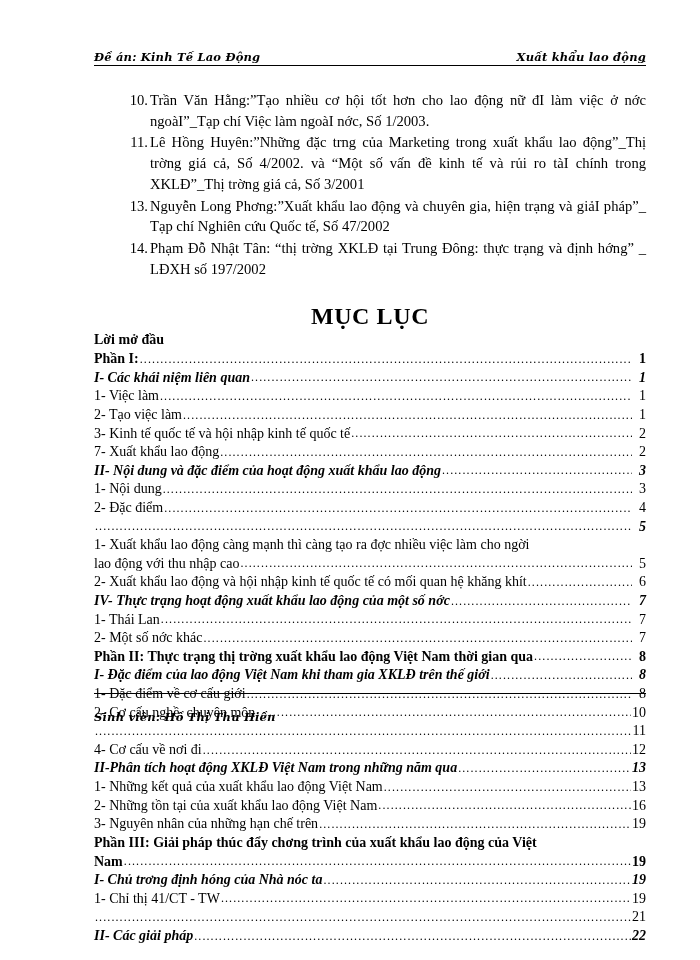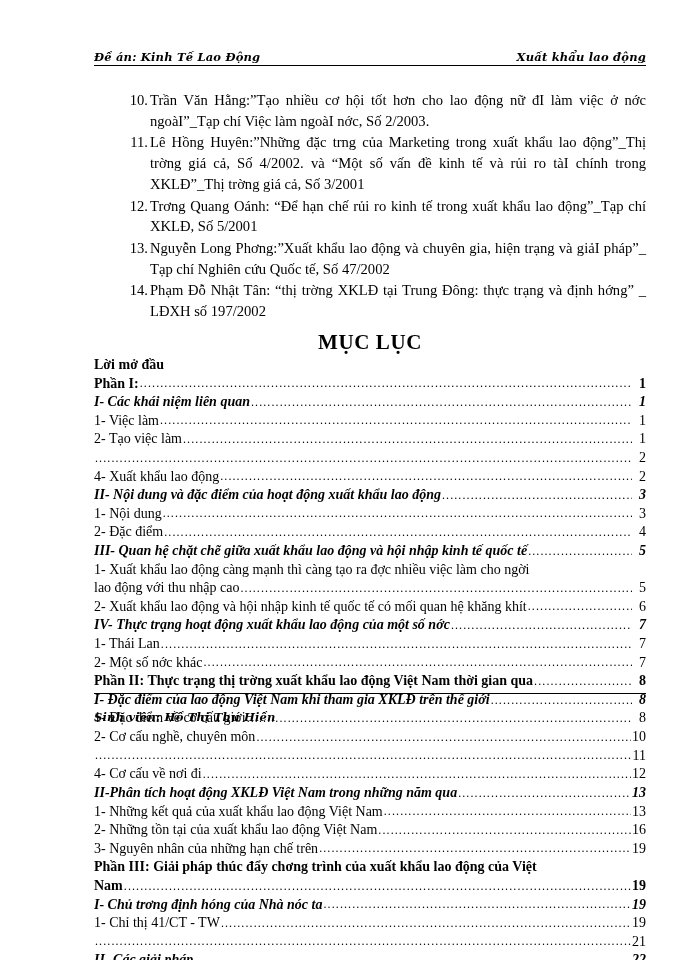--- a/index.html
+++ b/index.html
@@ -72,24 +72,24 @@
   }
   .ref-text {
     flex: 1 1 auto;
     text-align: justify;
     text-justify: inter-word;
   }
 
   
   .toc-title {
     text-align: center;
-    font-size: 21px;
+    font-size: 24px;
     font-weight: bold;
     letter-spacing: 0.6px;
-    margin: 8px 0 1px 0;
+    margin: 24px 0 1px 0;
   }
 
   
   .toc {
     margin-top: 0;
     margin-left: 0;
   }
   .toc-row {
     display: flex;
     align-items: flex-end;
@@ -160,32 +160,28 @@
   <div class="running-head">
     <div class="rh-left">Đề án: Kinh Tế Lao Động</div>
     <div class="rh-right">Xuất khẩu lao động</div>
   </div>
   <div class="rh-dot">.</div>
 
   <div class="reflist">
 
     <div class="ref-item">
       <span class="ref-num">10.</span>
-      <span class="ref-text">Trần Văn Hằng:”Tạo nhiều cơ hội tốt hơn cho lao động nữ đI làm việc ở nớc   ngoàI”_Tạp chí Việc làm ngoàI nớc,   Số 2/2003.</span>
+      <span class="ref-text">Trần Văn Hằng:”Tạo nhiều cơ hội tốt hơn cho lao động nữ đI làm việc ở nớc   ngoàI”_Tạp chí Việc làm ngoàI nớc,   Số 1/2003.</span>
     </div>
 
     <div class="ref-item">
       <span class="ref-num">11.</span>
       <span class="ref-text">Lê Hồng Huyên:”Những đặc trng   của Marketing trong xuất khẩu lao động”_Thị trờng   giá cả, Số 4/2002. và “Một số vấn đề kinh tế và rủi ro tàI chính trong XKLĐ”_Thị trờng   giá cả, Số 3/2001</span>
     </div>
 
-    <div class="ref-item">
-      <span class="ref-num">12.</span>
-      <span class="ref-text">Trơng   Quang Oánh: “Để hạn chế rủi ro kinh tế trong xuất khẩu lao động”_Tạp chí XKLĐ, Số 5/2001</span>
-    </div>
 
     <div class="ref-item">
       <span class="ref-num">13.</span>
       <span class="ref-text">Nguyễn Long   Phơng:”Xuất   khẩu lao động và chuyên gia, hiện trạng và giảI pháp”_ Tạp chí Nghiên cứu Quốc tế, Số 47/2002</span>
     </div>
 
     <div class="ref-item">
       <span class="ref-num">14.</span>
       <span class="ref-text">Phạm Đỗ Nhật Tân: “thị trờng   XKLĐ tại Trung Đông: thực trạng và định hớng”   _ LĐXH số 197/2002</span>
     </div>
@@ -214,45 +210,45 @@
         <span class="toc-label">1- Việc làm </span>
         <span class="toc-leader">................................................................................................................................................................................................................................................................................................................................................................................................................</span>
         <span class="toc-page">1</span>
       </div>
       <div class="toc-row lvl-sub">
         <span class="toc-label">2- Tạo việc làm </span>
         <span class="toc-leader">................................................................................................................................................................................................................................................................................................................................................................................................................</span>
         <span class="toc-page">1</span>
       </div>
       <div class="toc-row lvl-sub">
+        <span class="toc-label">3- Kinh tế quốc tế và hội nhập kinh tế quốc tế </span>
         <span class="toc-leader">................................................................................................................................................................................................................................................................................................................................................................................................................</span>
         <span class="toc-page">2</span>
       </div>
       <div class="toc-row lvl-sub">
-        <span class="toc-label">4- Xuất khẩu lao động </span>
+        <span class="toc-label">7- Xuất khẩu lao động </span>
         <span class="toc-leader">................................................................................................................................................................................................................................................................................................................................................................................................................</span>
         <span class="toc-page">2</span>
       </div>
       <div class="toc-row lvl-sec">
         <span class="toc-label">II- Nội dung và đặc điểm của hoạt động xuất khẩu lao động </span>
         <span class="toc-leader">................................................................................................................................................................................................................................................................................................................................................................................................................</span>
         <span class="toc-page">3</span>
       </div>
       <div class="toc-row lvl-sub">
         <span class="toc-label">1- Nội dung </span>
         <span class="toc-leader">................................................................................................................................................................................................................................................................................................................................................................................................................</span>
         <span class="toc-page">3</span>
       </div>
       <div class="toc-row lvl-sub">
         <span class="toc-label">2- Đặc điểm </span>
         <span class="toc-leader">................................................................................................................................................................................................................................................................................................................................................................................................................</span>
         <span class="toc-page">4</span>
       </div>
       <div class="toc-row lvl-sec">
-        <span class="toc-label">III- Quan hệ chặt chẽ giữa xuất khẩu lao động và hội nhập kinh tế quốc tế </span>
         <span class="toc-leader">................................................................................................................................................................................................................................................................................................................................................................................................................</span>
         <span class="toc-page">5</span>
       </div>
       <div class="toc-wrap ">
         <span class="wrap-first">1- Xuất khẩu lao động càng mạnh thì càng tạo ra đợc   nhiều việc làm cho ngời</span>
         <div class="toc-row lvl-sub">
           <span class="toc-label">lao động với thu nhập cao </span>
           <span class="toc-leader">................................................................................................................................................................................................................................................................................................................................................................................................................</span>
           <span class="toc-page">5</span>
         </div>

